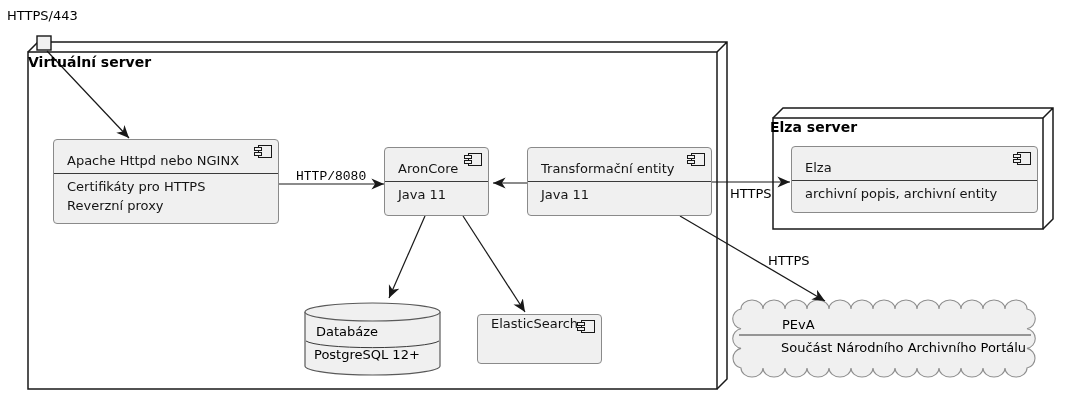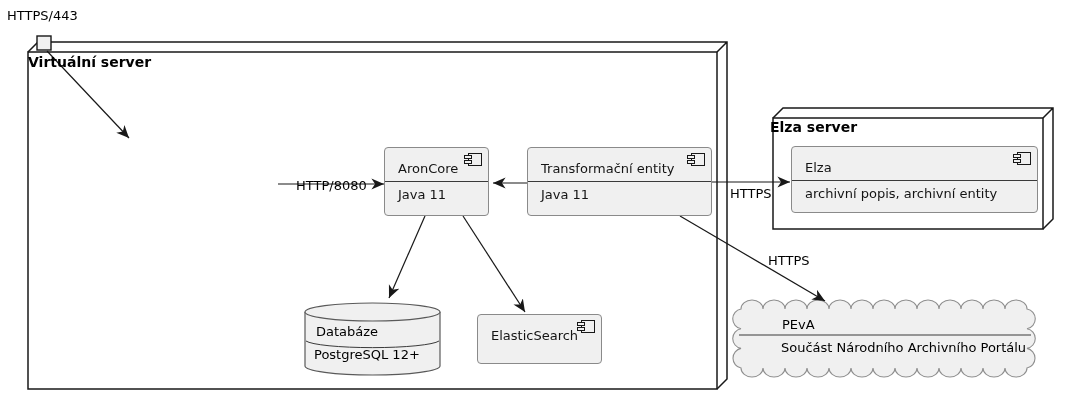--- a/index.html
+++ b/index.html
@@ -5,21 +5,21 @@
   html,body{margin:0;padding:0;background:#fff;}
   #canvas{position:relative;width:1070px;height:405px;background:#fff;
           font-family:"DejaVu Sans","Liberation Sans",sans-serif;color:#111;overflow:hidden;}
   #wires{position:absolute;left:0;top:0;width:1070px;height:405px;}
   .component{position:absolute;background:#F0F0F0;border:1px solid #8A8A8A;border-radius:4px;
              font-size:13px;color:#141414;box-sizing:border-box;}
   .c-icon{position:absolute;top:5px;right:6px;}
   .c-title{padding:12px 13px 3px 13px;line-height:18px;white-space:nowrap;}
   .c-sep{height:0;border-top:1px solid #3a3a3a;}
   .c-body{padding:3px 13px 4px 13px;line-height:19px;white-space:nowrap;}
-  .single .c-title{padding-top:12px;}
+  .single .c-title{padding-top:0;}
   .node-title{position:absolute;font-weight:bold;font-size:14px;text-align:left;
               color:#000;white-space:nowrap;}
   .edge-label{position:absolute;font-size:13px;color:#000;white-space:nowrap;}
   .free-label{position:absolute;font-size:13px;color:#000;white-space:nowrap;}
 </style>
 </head>
 <body>
 
 <div id="canvas">
 
@@ -71,20 +71,35 @@
     <path d="M425,216 L389,298" fill="none" stroke="#181818" stroke-width="1.2" marker-end="url(#arrow)"></path>
     <path d="M463,216 L525,312" fill="none" stroke="#181818" stroke-width="1.2" marker-end="url(#arrow)"></path>
   </svg>
 
   <div class="free-label" style="left:7px;top:8px;">HTTPS/443</div>
 
   <div class="node-title" style="left:28px;top:54px;width:689px;">Virtuální server</div>
 
   <div class="node-title" style="left:770px;top:119px;width:317px;">Elza server</div>
 
+  <div class="component" style="left:53px;top:139px;width:226px;height:85px;">
+    <span class="c-icon">
+      <svg width="18" height="13">
+          <rect x="4.5" y="0.5" width="13" height="12" fill="#F0F0F0" stroke="#181818"></rect>
+          <rect x="0.5" y="2.5" width="7" height="3" fill="#F0F0F0" stroke="#181818"></rect>
+          <rect x="0.5" y="7.5" width="7" height="3" fill="#F0F0F0" stroke="#181818"></rect>
+        </svg>
+    </span>
+    <div class="c-title">Apache Httpd nebo NGINX</div>
+    <div class="c-sep"></div>
+    <div class="c-body">
+      <div>Certifikáty pro HTTPS</div>
+      <div>Reverzní proxy</div>
+    </div>
+  </div>
 
   <div class="component" style="left:384px;top:147px;width:105px;height:69px;">
     <span class="c-icon">
       <svg width="18" height="13">
           <rect x="4.5" y="0.5" width="13" height="12" fill="#F0F0F0" stroke="#181818"></rect>
           <rect x="0.5" y="2.5" width="7" height="3" fill="#F0F0F0" stroke="#181818"></rect>
           <rect x="0.5" y="7.5" width="7" height="3" fill="#F0F0F0" stroke="#181818"></rect>
         </svg>
     </span>
     <div class="c-title">AronCore</div>
@@ -134,17 +149,17 @@
     </span>
     <div class="c-title">ElasticSearch</div>
   </div>
 
   <div class="free-label" style="left:316px;top:324px;">Databáze</div>
   <div class="free-label" style="left:314px;top:347px;text-align:right;">PostgreSQL 12+</div>
 
   <div class="free-label" style="left:750px;top:317px;margin-left:32px;">PEvA</div>
   <div class="free-label" style="left:750px;top:340px;margin-left:31px;">Součást Národního Archivního Portálu</div>
 
-  <div class="edge-label" style="left:296px;top:178px;">HTTP/8080</div>
+  <div class="edge-label" style="left:296px;top:169px;font-family:Liberation Mono, monospace;">HTTP/8080</div>
   <div class="edge-label" style="left:730px;top:186px;">HTTPS</div>
   <div class="edge-label" style="left:768px;top:253px;">HTTPS</div>
 
 </div>
 
 </body></html>

